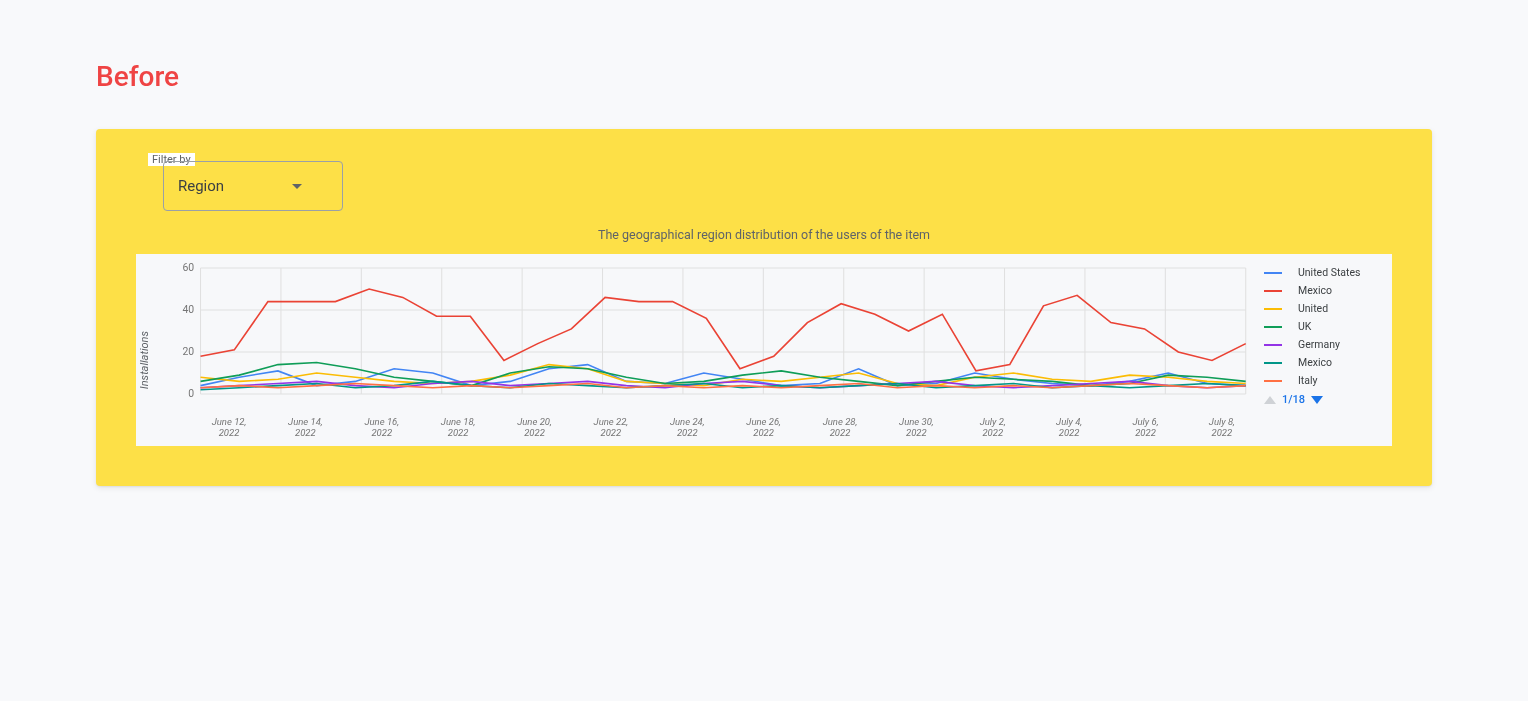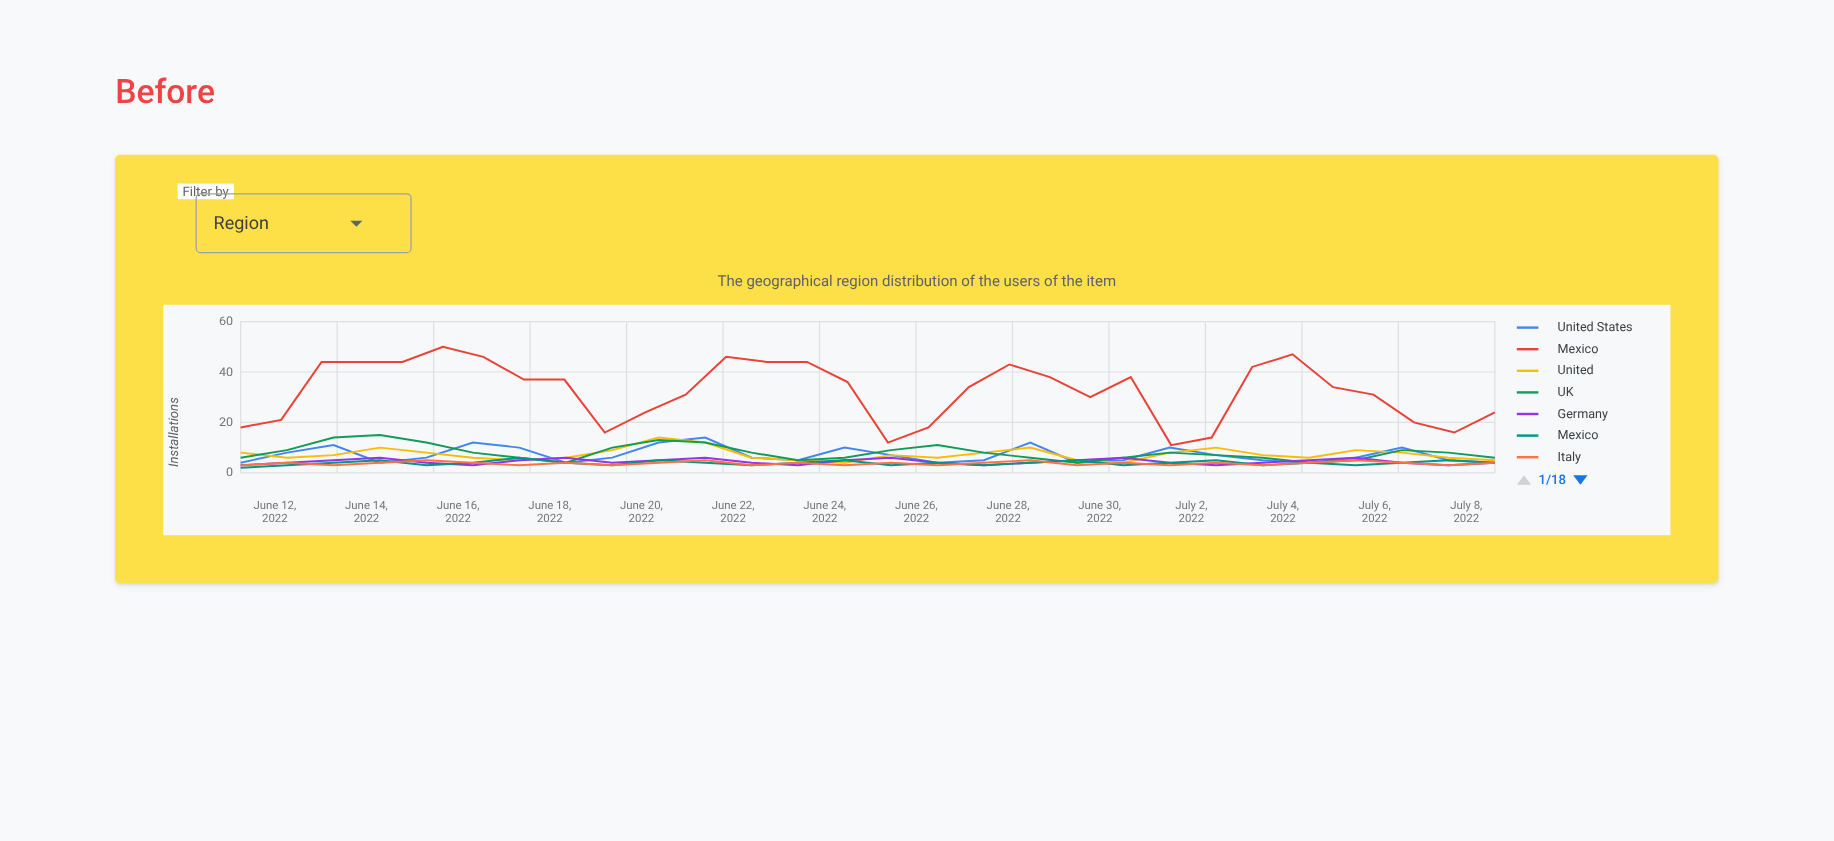--- a/index.html
+++ b/index.html
@@ -88,21 +88,21 @@
   .grid line { stroke: #e0e0e0; stroke-width: 1; }
   .axis-tick { font-size: 10px; fill: #757575; }
   .series path { fill: none; stroke-width: 1.6; }
   .xticks {
     display: flex;
     justify-content: space-between;
     font-size: 9.5px;
     color: #757575;
     padding: 4px 0 0 34px;
   }
-  .xticks div { text-align: center; width: 60px; }
+  .xticks div { text-align: center; width: 60px; font-style: italic; }
   .legend-col {
     width: 120px;
     padding-top: 4px;
   }
   .legend-item {
     display: flex;
     align-items: center;
     gap: 16px;
     font-size: 10.5px;
     color: #3c4043;

